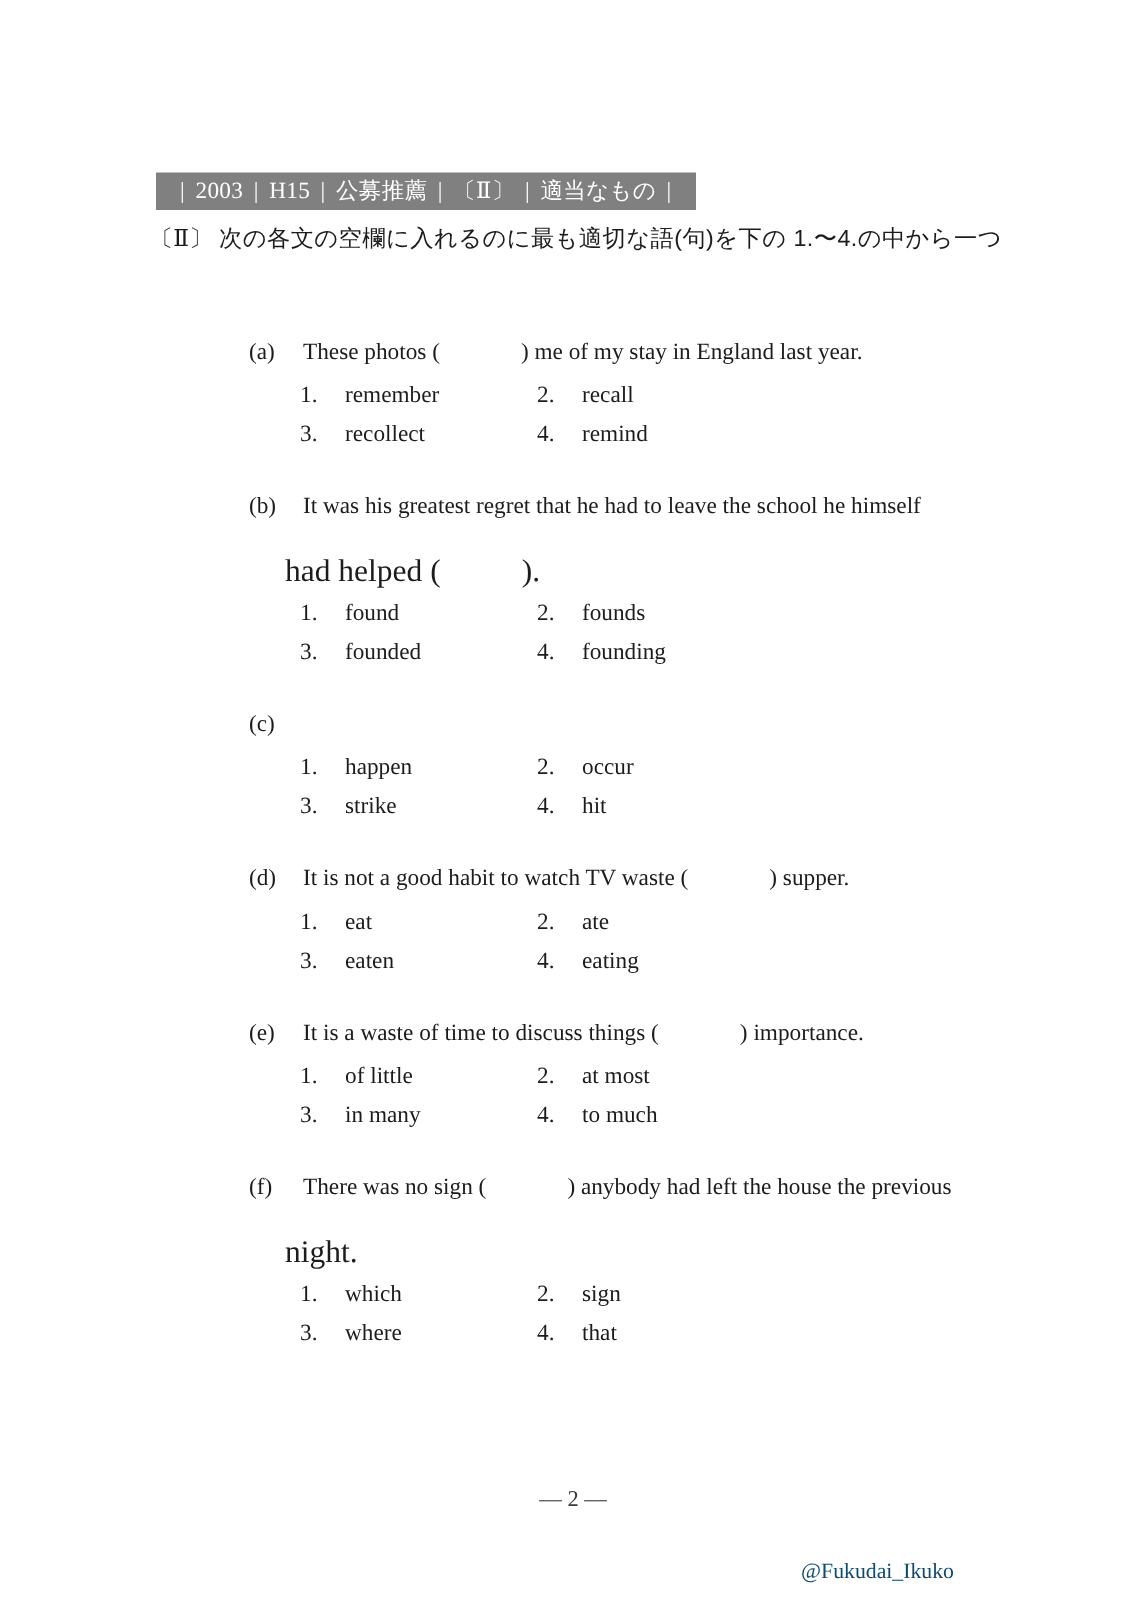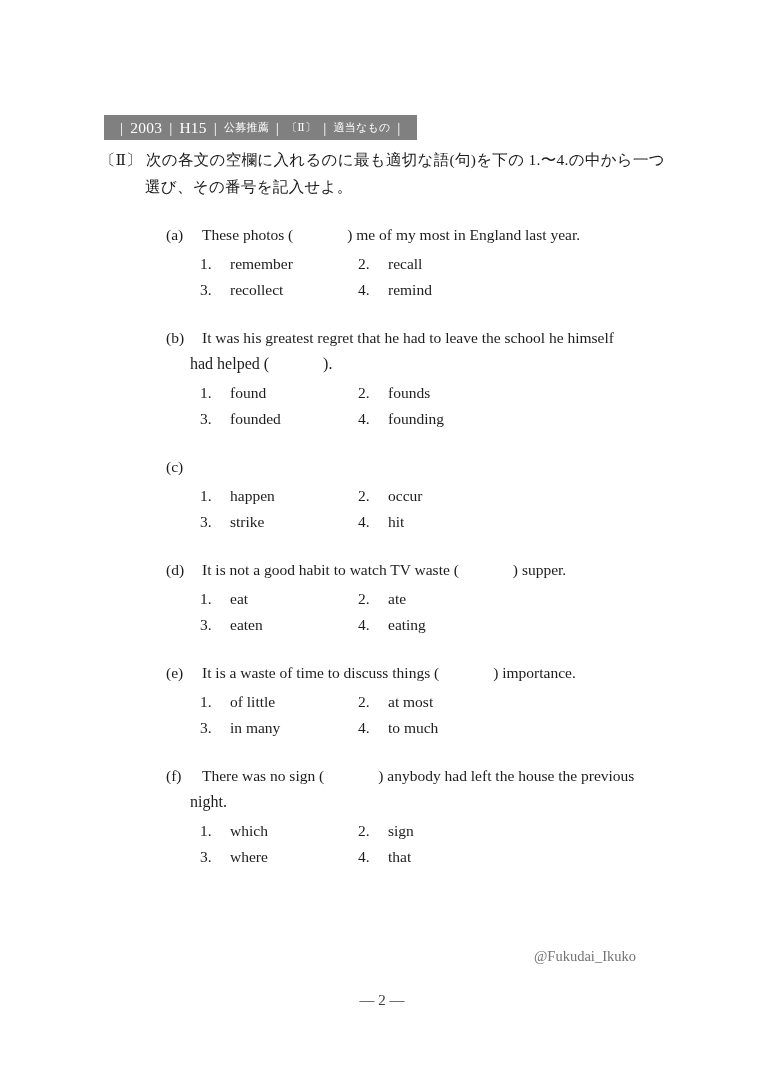--- a/index.html
+++ b/index.html
@@ -34,21 +34,21 @@
     box-sizing: border-box;
   }
   .banner .seg { display: inline-block; }
   .banner .bar {
     display: inline-block;
     padding: 0 7px;
     color: #ffffff;
   }
   .banner .jp {
     font-family: "DejaVu Serif", "Liberation Serif", serif;
-    font-size: 11px;
+    font-size: 15px;
     text-align: right;
   }
 
   
   .instruction {
     position: absolute;
     left: 100px;
     top: 146px;
     width: 580px;
     font-size: 15.5px;
@@ -59,21 +59,21 @@
     align-items: baseline;
     white-space: nowrap;
   }
   .instr-marker {
     font-family: "DejaVu Serif", "Liberation Serif", serif;
     display: inline-block;
     width: 46px;
     flex: 0 0 46px;
   }
   .instr-body {
-    font-family: Liberation Serif, serif;
+    font-family: Liberation Sans, sans-serif;
     letter-spacing: 0.3px;
   }
   .instr-line2 {
     margin-left: 45px;
     font-family: "DejaVu Serif", "Liberation Serif", serif;
     letter-spacing: 0.3px;
     white-space: nowrap;
   }
 
   
@@ -96,23 +96,24 @@
     white-space: nowrap;
   }
   .q-label {
     display: inline-block;
     width: 36px;
     flex: 0 0 36px;
   }
   .q-text-wrap { display: inline-block; }
   .q-stem-line2 {
     margin-left: 190px;
-    font-size: 16px;
+    font-size: 21px;
     line-height: 26px;
     white-space: nowrap;
+    margin-top: 16px;
   }
   .blank {
     display: inline-block;
     width: 54px;
   }
 
   .options {
     margin-left: 200px;
     margin-top: 3px;
   }
@@ -141,23 +142,23 @@
     left: 0;
     right: 0;
     top: 992px;
     text-align: center;
     font-size: 15px;
     color: #3a3a3a;
   }
   .watermark {
     position: absolute;
     left: 534px;
-    top: 948px;
+    top: 1040px;
     font-size: 14.5px;
-    color: #737373;
+    color: #0c4a6e;
     white-space: nowrap;
   }
 </style>
 </head>
 <body>
 
 <div class="page">
 
   <div class="banner">
     <span class="bar">|</span>
@@ -171,30 +172,29 @@
     <span class="bar">|</span>
     <span class="seg jp">適当なもの</span>
     <span class="bar">|</span>
   </div>
 
   <div class="instruction">
     <div class="instr-line1">
       <span class="instr-marker">〔Ⅱ〕</span>
       <span class="instr-body">次の各文の空欄に入れるのに最も適切な語(句)を下の 1.〜4.の中から一つ</span>
     </div>
-    <div class="instr-line2">選び、その番号を記入せよ。</div>
   </div>
 
   <div class="questions">
 
     <div class="question">
       <div class="q-stem">
         <span class="q-label">(a)</span>
         <span class="q-text-wrap">
-          <span>These photos (</span><span class="blank"></span><span>) me of my most in England last year.</span>
+          <span>These photos (</span><span class="blank"></span><span>) me of my stay in England last year.</span>
         </span>
       </div>
       <div class="options">
         <div class="opt-row">
           <span class="opt col1">
             <span class="opt-num">1.</span>
             <span class="opt-text">remember</span>
           </span>
           <span class="opt col2">
             <span class="opt-num">2.</span>

